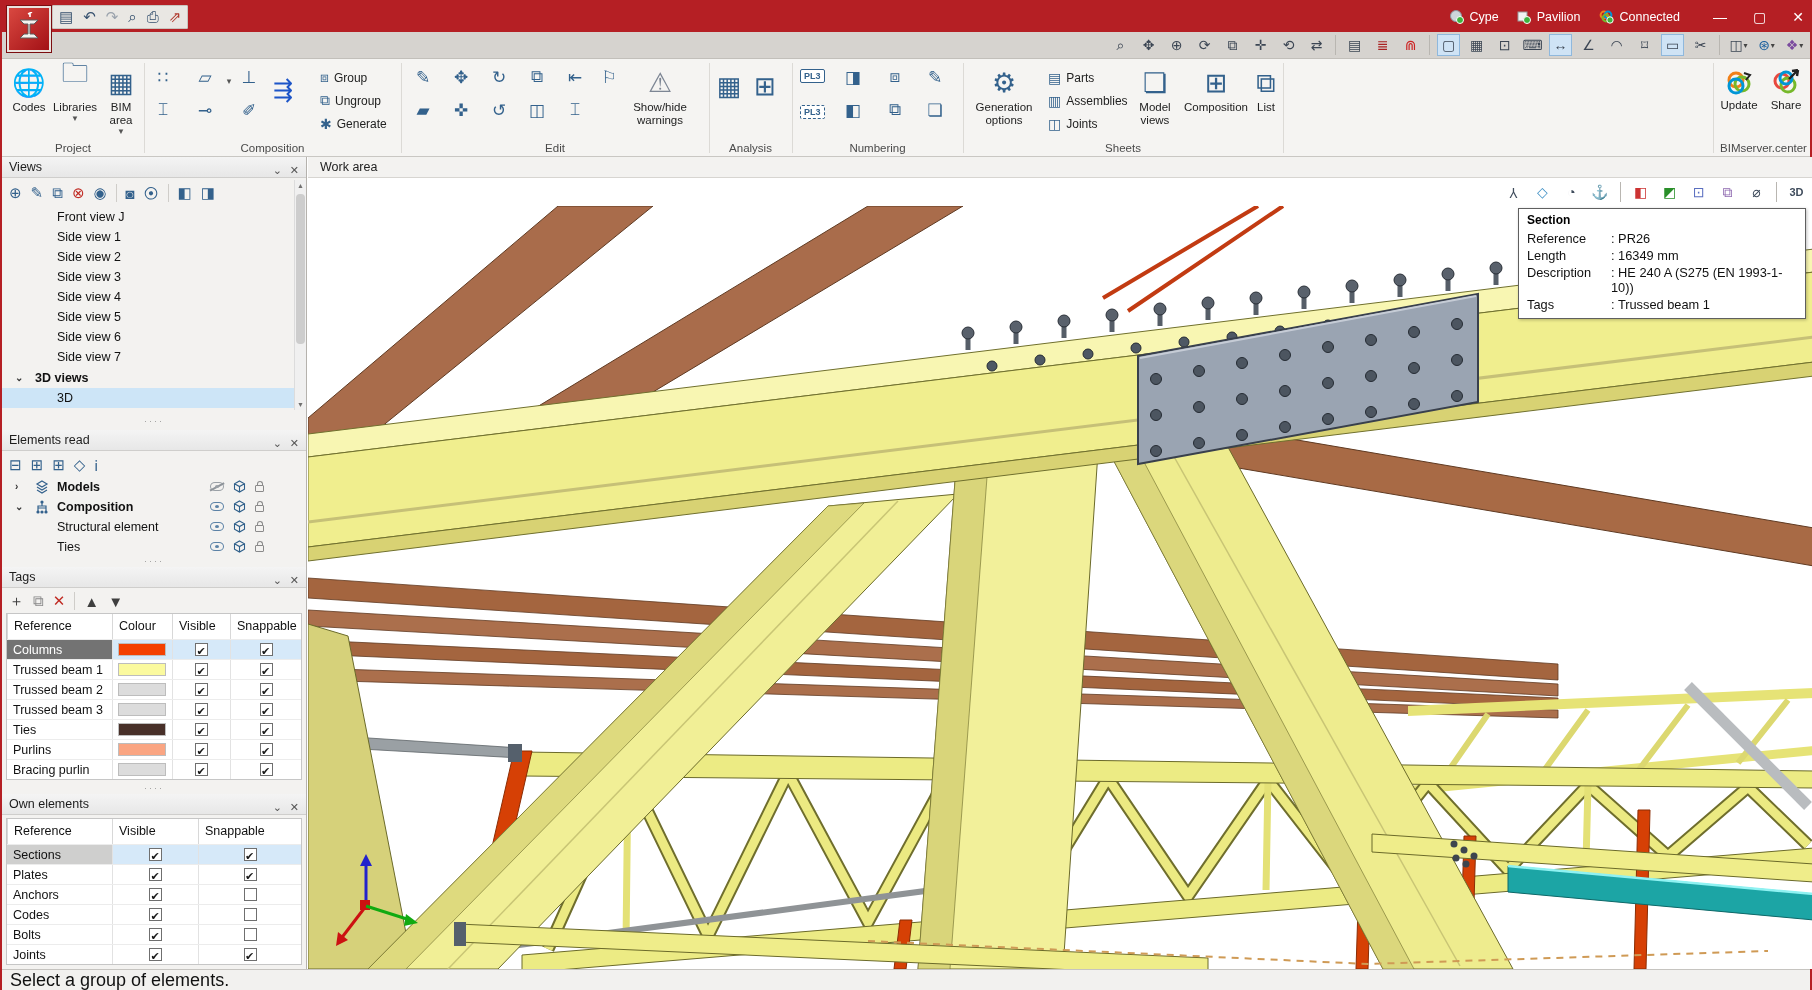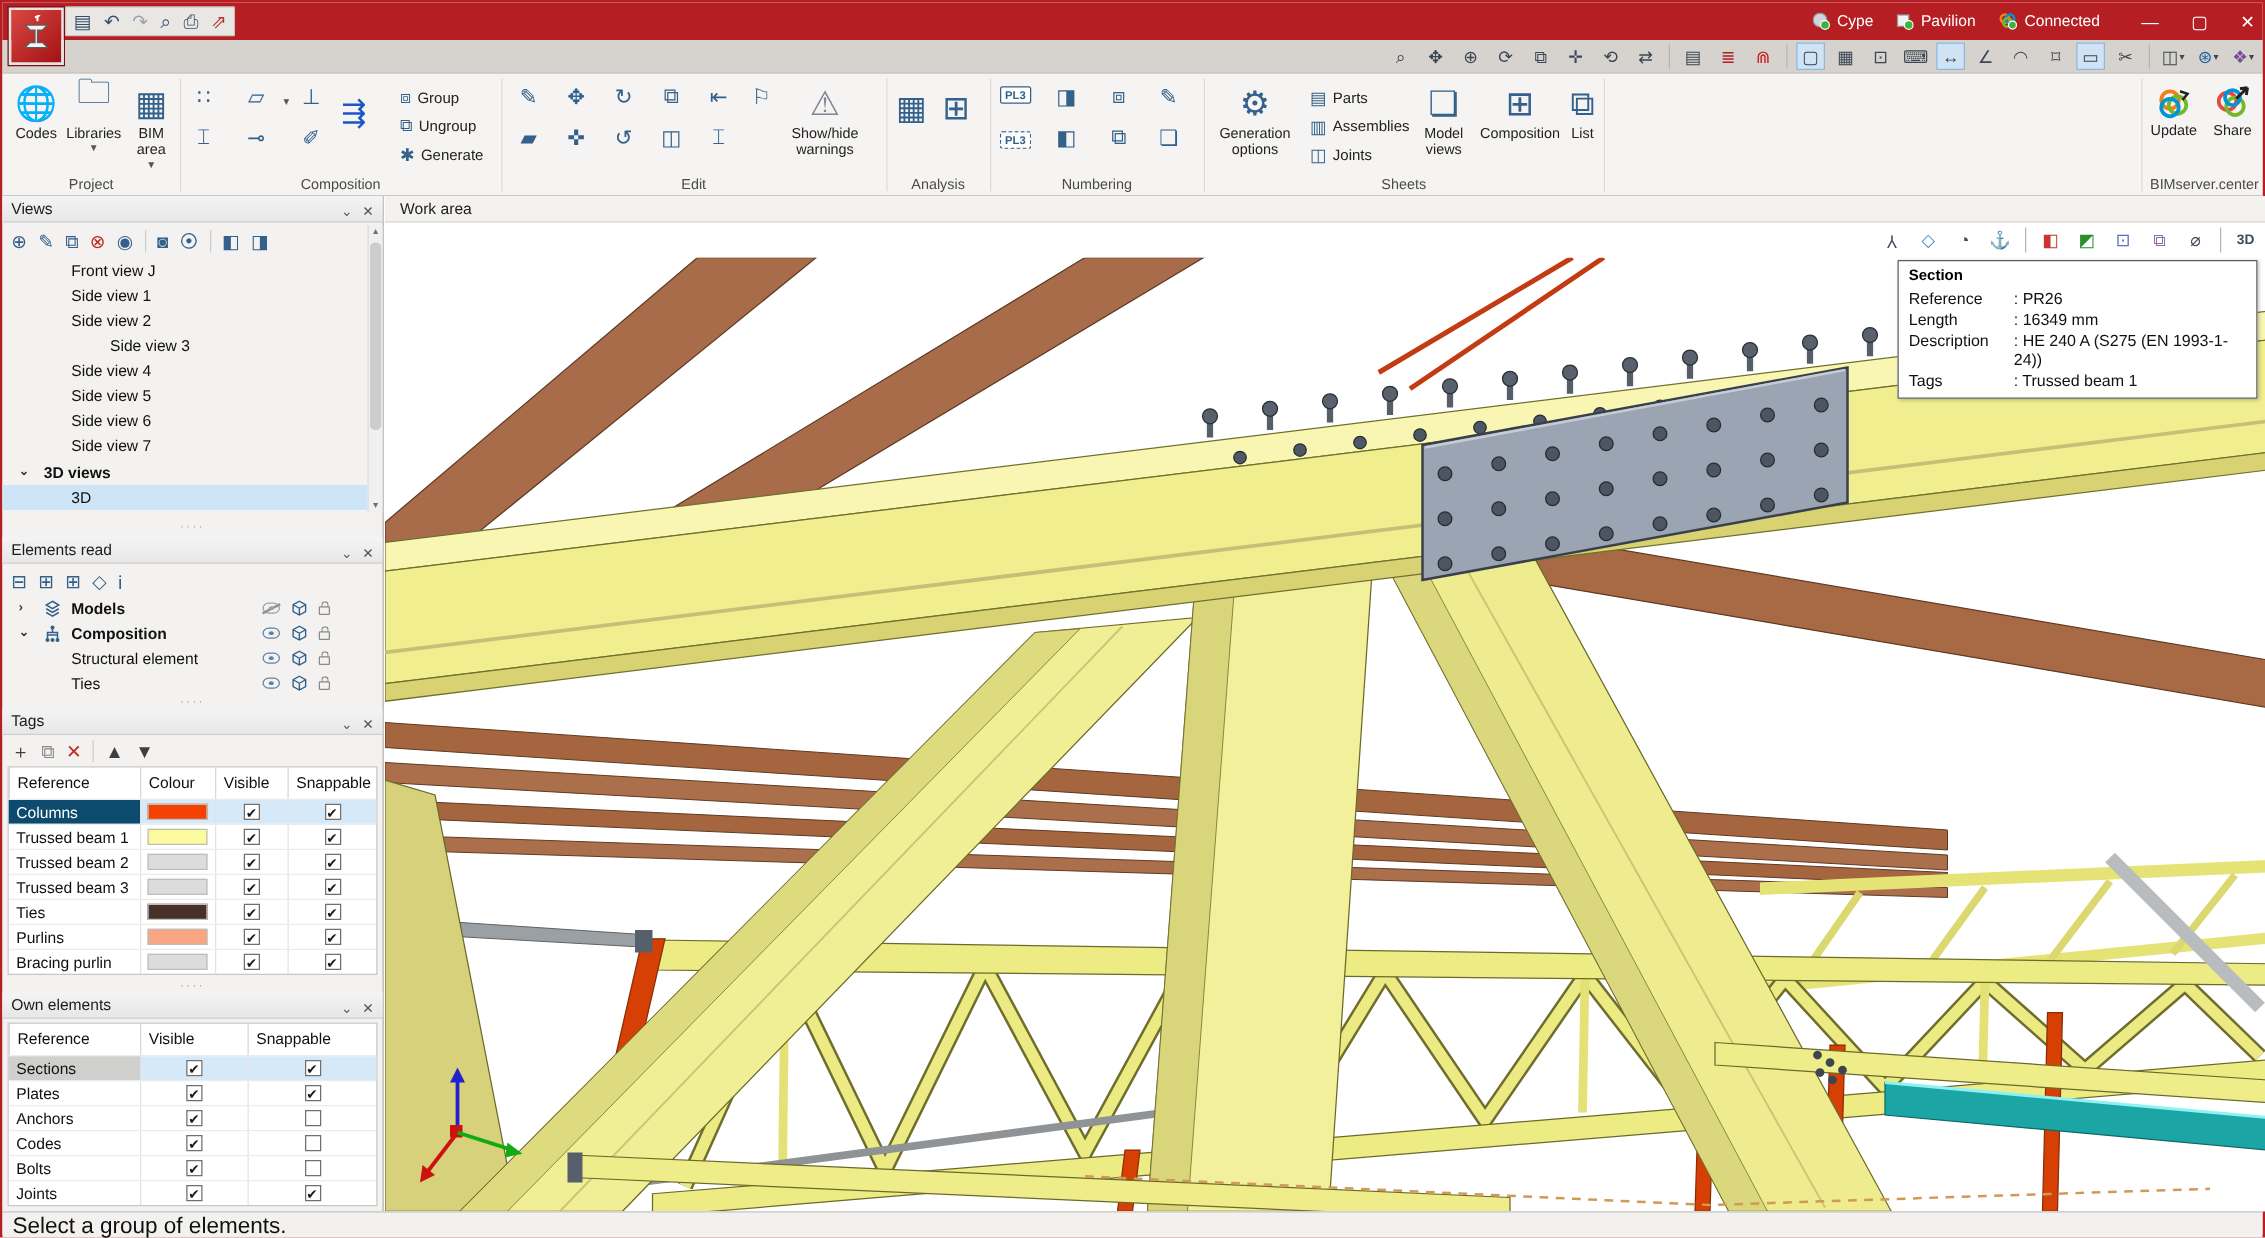--- a/index.html
+++ b/index.html
@@ -93,21 +93,21 @@
   .tr.hdr { height:25px; border-top:none; }
   .td { position:absolute; top:0; height:100%; line-height:20px; padding-left:6px; color:#111;
         border-left:1px solid #e2e2e2; }
   .tr.hdr .td { line-height:25px; border-left:1px solid #d8d8d8; }
   .td.first { border-left:none; }
   .td.c { text-align:center; padding-left:0; }
   .cb { display:inline-block; width:13px; height:13px; border:1px solid #6f6f6f; background:#fff;
         vertical-align:middle; position:relative; margin-top:-2px; }
   .cb.checked::after { content:"✔"; position:absolute; left:0.5px; top:-3px; font-size:11px; color:#1a1a1a; }
   .swatch { position:absolute; left:5px; top:3px; width:48px; height:13px; border:1px solid #bdbdbd; }
-  .selref { background:#0c4a6e; color:#fff !important; }
+  .selref { background:#737373; color:#fff !important; }
   .selref-gray { background:#cfcfce; }
   .selcell { background:#d6e9f9; }
 
   
   .workarea { position:absolute; left:306px; top:155px; width:1506px; height:812px; background:#fff; }
   .wa-head { position:absolute; left:0; top:0; width:100%; height:21px; background:#f3f2f0;
              border-bottom:1px solid #d7d5d1; font-size:12.5px; color:#222; line-height:20px; padding-left:12px; }
   .wa-tools { position:absolute; right:6px; top:21px; height:28px; display:flex; align-items:center; gap:6px; }
   .wa-tools .t2 { color:#3f4c5c; }
   .viewport { position:absolute; left:0; top:49px; width:1506px; height:763px; background:#fff; overflow:hidden; }
@@ -363,21 +363,21 @@
       <span class="vsepp"></span>
       <span class="g" data-glyph="◙"></span>
       <span class="g" data-glyph="⦿"></span>
       <span class="vsepp"></span>
       <span class="g" data-glyph="◧"></span>
       <span class="g" data-glyph="◨"></span>
     </div>
     <div class="trow" style="top:50px;padding-left:55px">Front view J</div>
     <div class="trow" style="top:70px;padding-left:55px">Side view 1</div>
     <div class="trow" style="top:90px;padding-left:55px">Side view 2</div>
-    <div class="trow" style="top:110px;padding-left:86px">Side view 3</div>
+    <div class="trow" style="top:110px;padding-left:55px">Side view 3</div>
     <div class="trow" style="top:130px;padding-left:55px">Side view 4</div>
     <div class="trow" style="top:150px;padding-left:55px">Side view 5</div>
     <div class="trow" style="top:170px;padding-left:55px">Side view 6</div>
     <div class="trow" style="top:190px;padding-left:55px">Side view 7</div>
     <div class="trow bold" style="top:211px;padding-left:33px">
       <span class="chev">⌄</span>
       <span>3D views</span>
     </div>
     <div class="trow selected" style="top:231px;padding-left:55px">3D</div>
     <div class="vscroll" style="top:23px;height:230px">
@@ -781,21 +781,21 @@
         <div class="tt-row">
           <span class="l">Reference</span>
             <span>: PR26</span>
           </div>
         <div class="tt-row">
           <span class="l">Length</span>
             <span>: 16349 mm</span>
           </div>
         <div class="tt-row">
           <span class="l">Description</span>
-            <span>: HE 240 A (S275 (EN 1993-1-24))</span>
+            <span>: HE 240 A (S275 (EN 1993-1-10))</span>
           </div>
         <div class="tt-row">
           <span class="l">Tags</span>
             <span>: Trussed beam 1</span>
           </div>
         <div class="pad"></div>
       </div>
     </div>
   </div>
 

